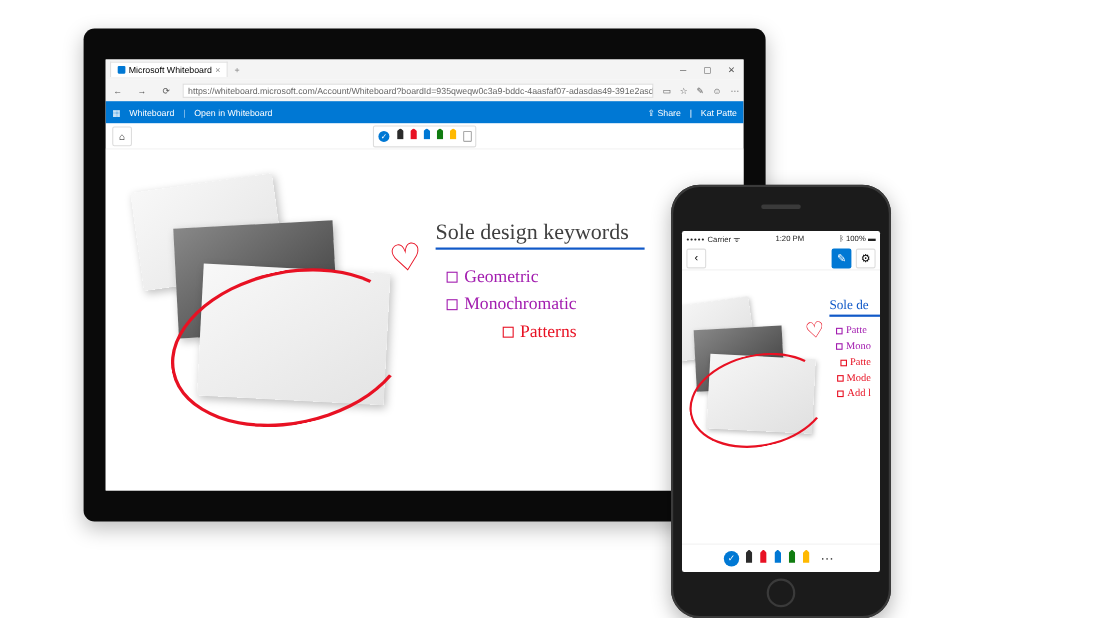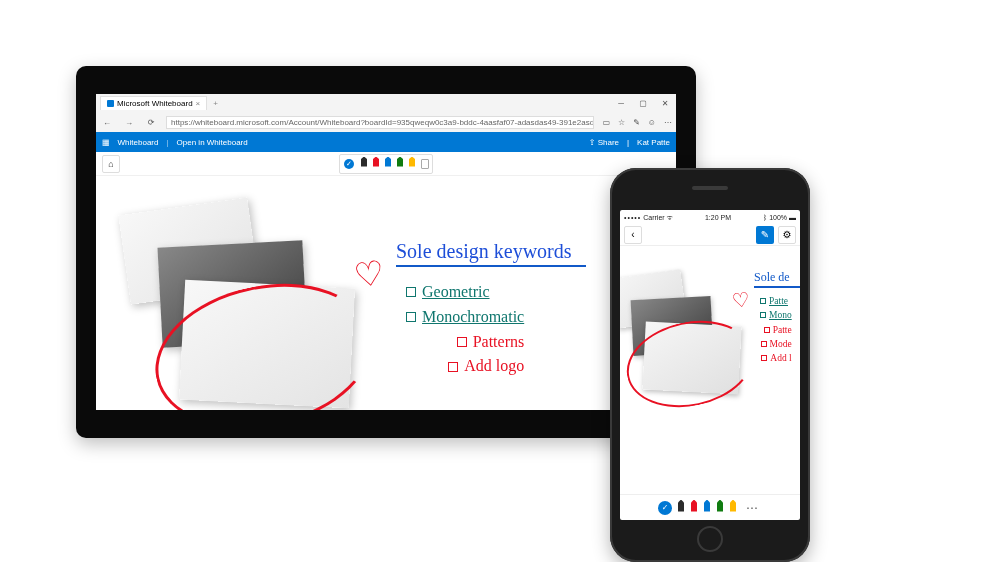--- a/index.html
+++ b/index.html
@@ -8,26 +8,25 @@
     background: #ffffff;
     width: 999px; height: 562px;
     position: relative;
     overflow: hidden;
   }
 
   
   .tablet {
     position: absolute;
     left: 76px; top: 26px;
-    width: 620px; height: 372px;
+    width: 620px; height: 448px;
     background: #0a0a0a;
     border-radius: 10px;
     padding: 28px 20px;
     box-shadow: 0 6px 18px rgba(0,0,0,.25);
-    margin-top: 40px;
   }
   .tablet-screen {
     width: 100%; height: 100%;
     background: #fff;
     display: flex; flex-direction: column;
     overflow: hidden;
   }
 
   
   .win-title {
@@ -112,33 +111,33 @@
     width:220px; height:140px;
     border:3px solid #e81123;
     border-radius:50%;
     transform: rotate(-12deg);
     border-right-color:transparent;
   }
 
   .hand-title {
     position:absolute; left:300px; top:64px;
     font-family: "Segoe Script", cursive;
-    color:#1d4ed8; font-size:20px;
+    color:#404040; font-size:20px;
     white-space:nowrap;
   }
   .hand-title .underline { display:block;height:2px;background:#1159c8;width:190px;margin-top:2px; }
   .hand-list {
     position:absolute; left:310px; top:104px;
     font-family: "Segoe Script", cursive;
     font-size:16px; line-height:1.55;
     list-style:none;
   }
   .hand-list li { display:flex;align-items:center;gap:6px; }
   .chk { width:10px;height:10px;border:1.5px solid currentColor;display:inline-block; }
-  .blue { color:#0f766e;text-decoration:underline; }
+  .blue { color:#a21caf; }
   .red  { color:#e81123;justify-content:flex-end; }
 
   
   .phone {
     position: absolute;
     left: 610px; top: 168px;
     width: 200px; height: 394px;
     background: #1b1b1b;
     border-radius: 26px;
     padding: 42px 10px;
@@ -264,24 +263,20 @@
             <span>Geometric</span>
           </li>
         <li class="blue">
             <span class="chk"></span>
             <span>Monochromatic</span>
           </li>
         <li class="red">
             <span class="chk"></span>
             <span>Patterns</span>
           </li>
-        <li class="red">
-            <span class="chk"></span>
-            <span>Add logo</span>
-          </li>
       </ul>
     </div>
 
   </div>
 </div>
 
 <div class="phone">
   <div class="phone-speaker"></div>
   <div class="phone-screen">
 

